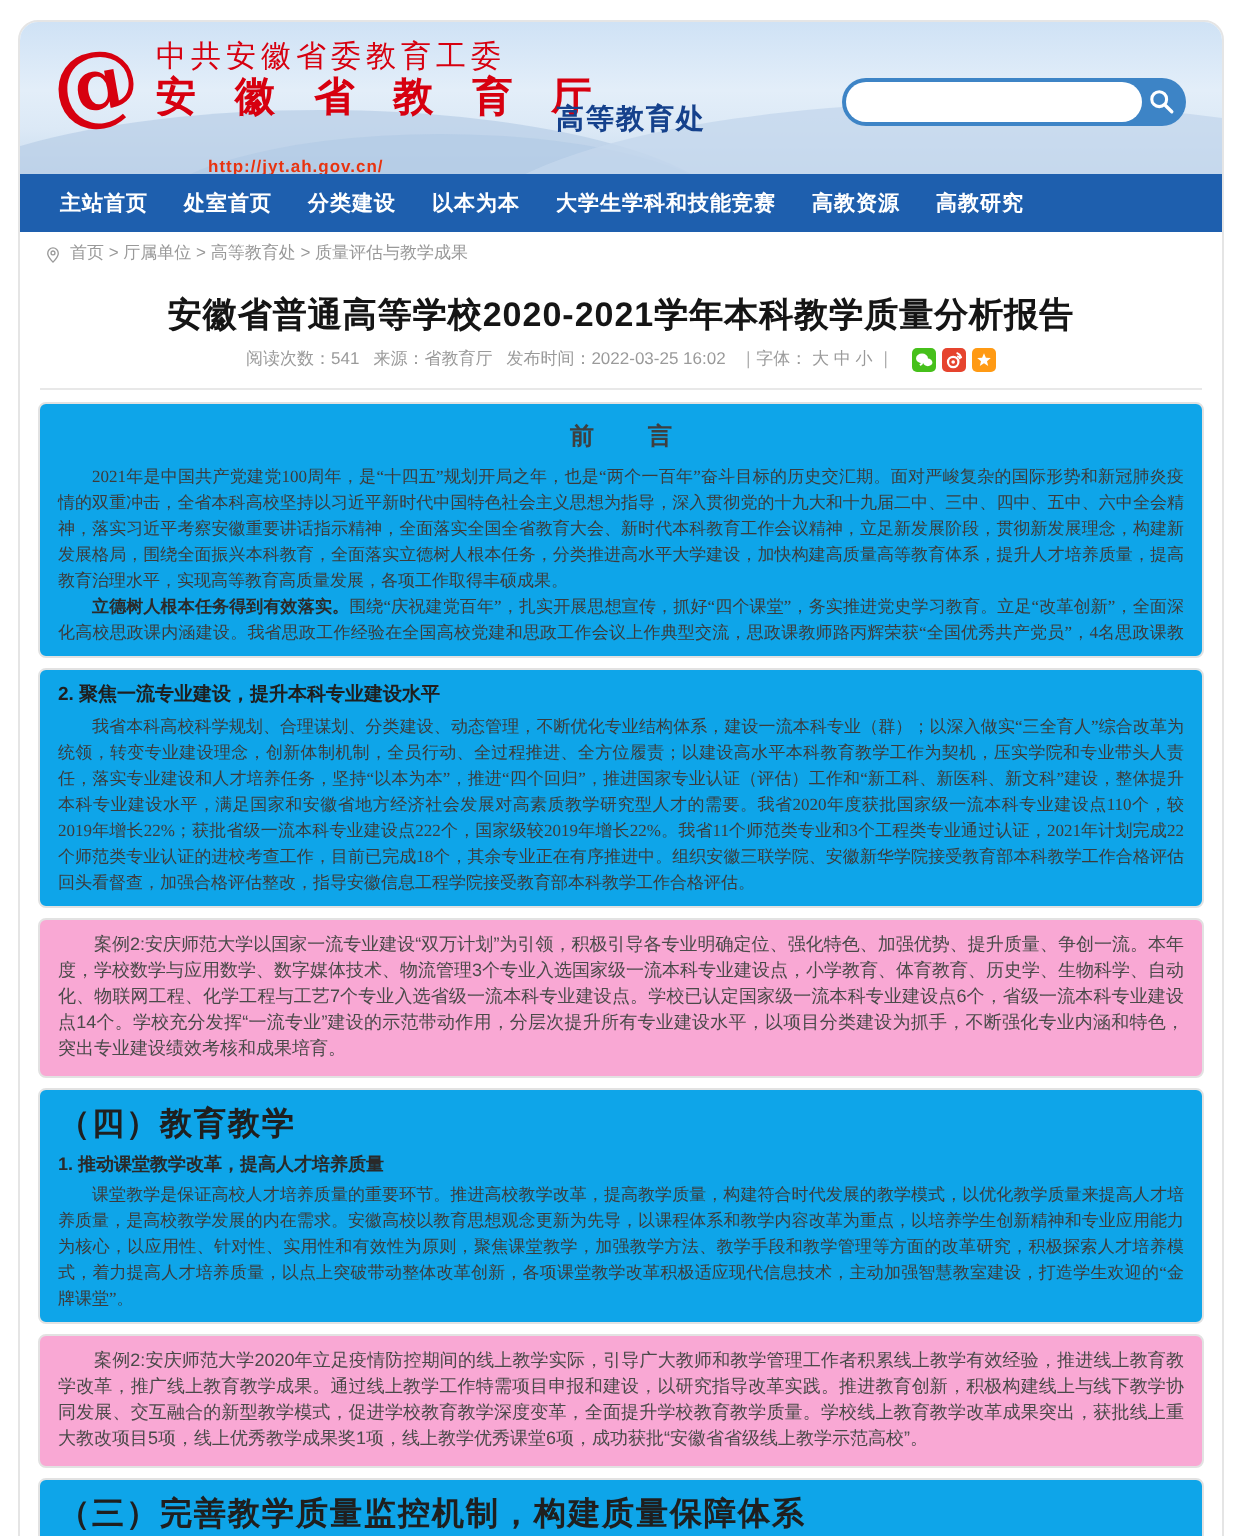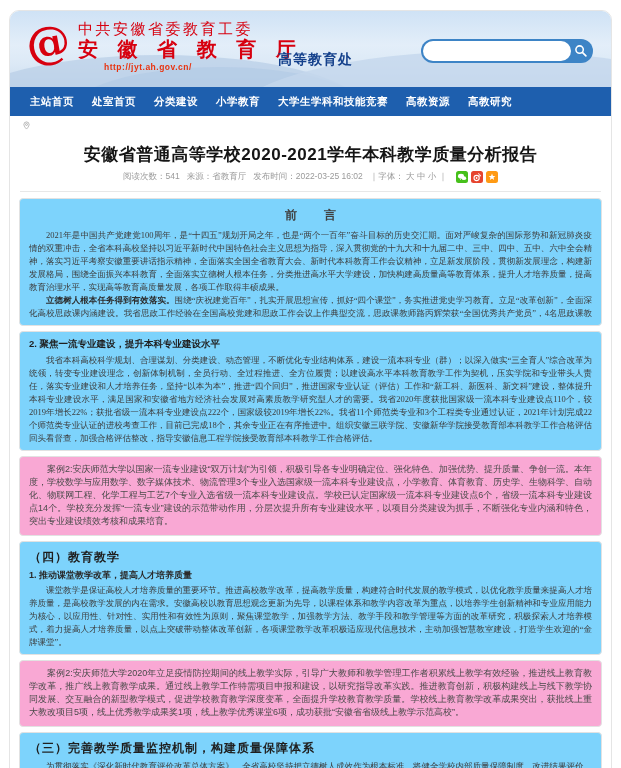--- a/index.html
+++ b/index.html
@@ -11,21 +11,21 @@
   .hdr { position:relative; height:76px; background:linear-gradient(180deg,#cfe2f5 0%,#e3eef9 45%,#dcE9f6 70%,#c9dbee 100%); overflow:hidden; }
   .hill { position:absolute; border-radius:50%; }
   .hill.h1 { width:420px; height:120px; left:-60px; bottom:-88px; background:#b9cfe7; opacity:.75; }
   .hill.h2 { width:520px; height:140px; left:220px; bottom:-104px; background:#c4d7ec; opacity:.8; }
   .hill.h3 { width:300px; height:90px; left:60px; bottom:-70px; background:#aec8e3; opacity:.55; }
   .brand { position:absolute; left:16px; top:6px; display:flex; align-items:flex-start; }
   .logo-glyph { font-family:"DejaVu Serif",serif; font-size:44px; line-height:52px; font-weight:bold; color:#d7000f; transform:rotate(-10deg); margin-right:8px; }
   .brand-col { padding-top:3px; }
   .org1 { color:#d7000f; font-size:15px; font-weight:normal; letter-spacing:2.5px; line-height:18px; }
   .org2 { color:#d7000f; font-size:20px; font-weight:bold; letter-spacing:7px; line-height:23px; }
-  .org-url { color:#e8330f; font-size:8.5px; font-weight:bold; letter-spacing:.5px; margin:1px 0 0 26px; }
+  .org-url { color:#e8330f; font-size:8.5px; font-weight:bold; letter-spacing:.5px; margin:17px 0 0 26px; }
   .dept { position:absolute; left:268px; top:40px; color:#15418c; font-size:14px; font-weight:bold; letter-spacing:1px;font-family:Liberation Mono, monospace; }
   .search { position:absolute; right:18px; top:28px; width:172px; height:24px; background:#3d84c6; border-radius:13px; display:flex; align-items:center; padding:2px; }
   .search input { flex:1; height:20px; border:none; outline:none; border-radius:11px; background:#fff; padding:0 8px; font-size:10px; }
   .search-btn { width:30px; height:20px; display:flex; align-items:center; justify-content:center; cursor:pointer; }
 
   
   .nav { height:29px; background:#1e5fae; display:flex; align-items:center; padding-left:20px; }
   .nav-item { color:#fff; font-size:10.5px; font-weight:bold; margin-right:18px; letter-spacing:.5px; cursor:pointer; white-space:nowrap; }
 
   
@@ -36,28 +36,28 @@
   .a-title { margin:11px 24px 5px; text-align:center; font-size:17px; font-weight:bold; color:#151515; letter-spacing:.5px; }
   .meta { display:flex; justify-content:center; align-items:center; gap:7px; font-size:8.5px; color:#9a9a9a; }
   .meta b { font-weight:normal; color:#9a9a9a;text-align:center; }
   .fontctl { color:#9a9a9a; cursor:pointer; }
   .share { display:flex; gap:3px; margin-left:2px; }
   .share svg { display:block; cursor:pointer; }
   .divider { border:none; border-top:1px solid #e8e8e8; margin:8px 10px 6px; }
 
   
   .content { padding:0 9px; }
-  .box { border:1px solid #e2e2e2; border-radius:4px; padding:4px 9px 5px; margin-bottom:5px; background:#7dd3fc; overflow:hidden; }
+  .box { border:1px solid #e2e2e2; border-radius:4px; padding:4px 9px 5px; margin-bottom:5px; background:#0ea5e9; overflow:hidden; }
   .box.case { background:#f9a8d4; }
   .preface-h { text-align:center; font-family:"Liberation Serif","DejaVu Serif",serif; font-size:12px; font-weight:600; letter-spacing:12px; color:#3f3f3f; margin:4px 0 5px; text-indent:12px; }
   .sp { margin:0; font-family:"Liberation Serif","DejaVu Serif",serif; font-size:8.5px; line-height:13px; color:#3c3c3c; text-align:justify; text-indent:2em; }
   .sp b { color:#2b2b2b; }
   .clamp2 { max-height:26px; overflow:hidden; }
   .sec-h2 { font-size:9.5px; font-weight:bold; color:#1f1f1f; margin:2px 0 3px; }
-  .sec-h-big { font-size:12px; font-weight:bold; color:#1f1f1f; margin:3px 0 3px; letter-spacing:1px; }
+  .sec-h-big { font-size:16px; font-weight:bold; color:#1f1f1f; margin:3px 0 3px; letter-spacing:1px; }
   .sec-h-sub { font-size:9px; font-weight:bold; color:#2a2a2a; margin:1px 0 2px; }
   .casep { margin:2px 0; font-size:9px; line-height:13px; color:#4a4a4a; text-align:justify; text-indent:2em; }
 </style>
 </head>
 <body>
 
 <div class="page">
 
   <div class="hdr">
     <div class="hill h1"></div>
@@ -80,30 +80,31 @@
           <line x1="12.3" y1="12.3" x2="17" y2="17" stroke="#fff" stroke-width="2.4" stroke-linecap="round"></line>
         </svg>
       </div>
     </div>
   </div>
 
   <div class="nav">
     <span class="nav-item">主站首页</span>
     <span class="nav-item">处室首页</span>
     <span class="nav-item">分类建设</span>
-    <span class="nav-item">小学教育</span>
+    <span class="nav-item">以本为本</span>
     <span class="nav-item">大学生学科和技能竞赛</span>
     <span class="nav-item">高教资源</span>
     <span class="nav-item">高教研究</span>
   </div>
 
   <div class="crumb">
     <svg width="9" height="9" viewBox="0 0 24 24">
       <path d="M12 2.5a7 7 0 0 0-7 7c0 5 7 12 7 12s7-7 7-12a7 7 0 0 0-7-7zm0 9.3a2.6 2.6 0 1 1 0-5.2 2.6 2.6 0 0 1 0 5.2z" fill="none" stroke="#9a9a9a" stroke-width="1.8"></path>
     </svg>
+    <span>首页 &gt; 厅属单位 &gt; 高等教育处 &gt; 质量评估与教学成果</span>
   </div>
 
   <div class="a-title">安徽省普通高等学校2020-2021学年本科教学质量分析报告</div>
   <div class="meta">
     <span><b>阅读次数：</b><b>541</b></span>
     <span><b>来源：</b><b>省教育厅</b></span>
     <span><b>发布时间：</b><b>2022-03-25 16:02</b></span>
     <span>
       <b>｜字体：</b>
       <span class="fontctl">大</span>

